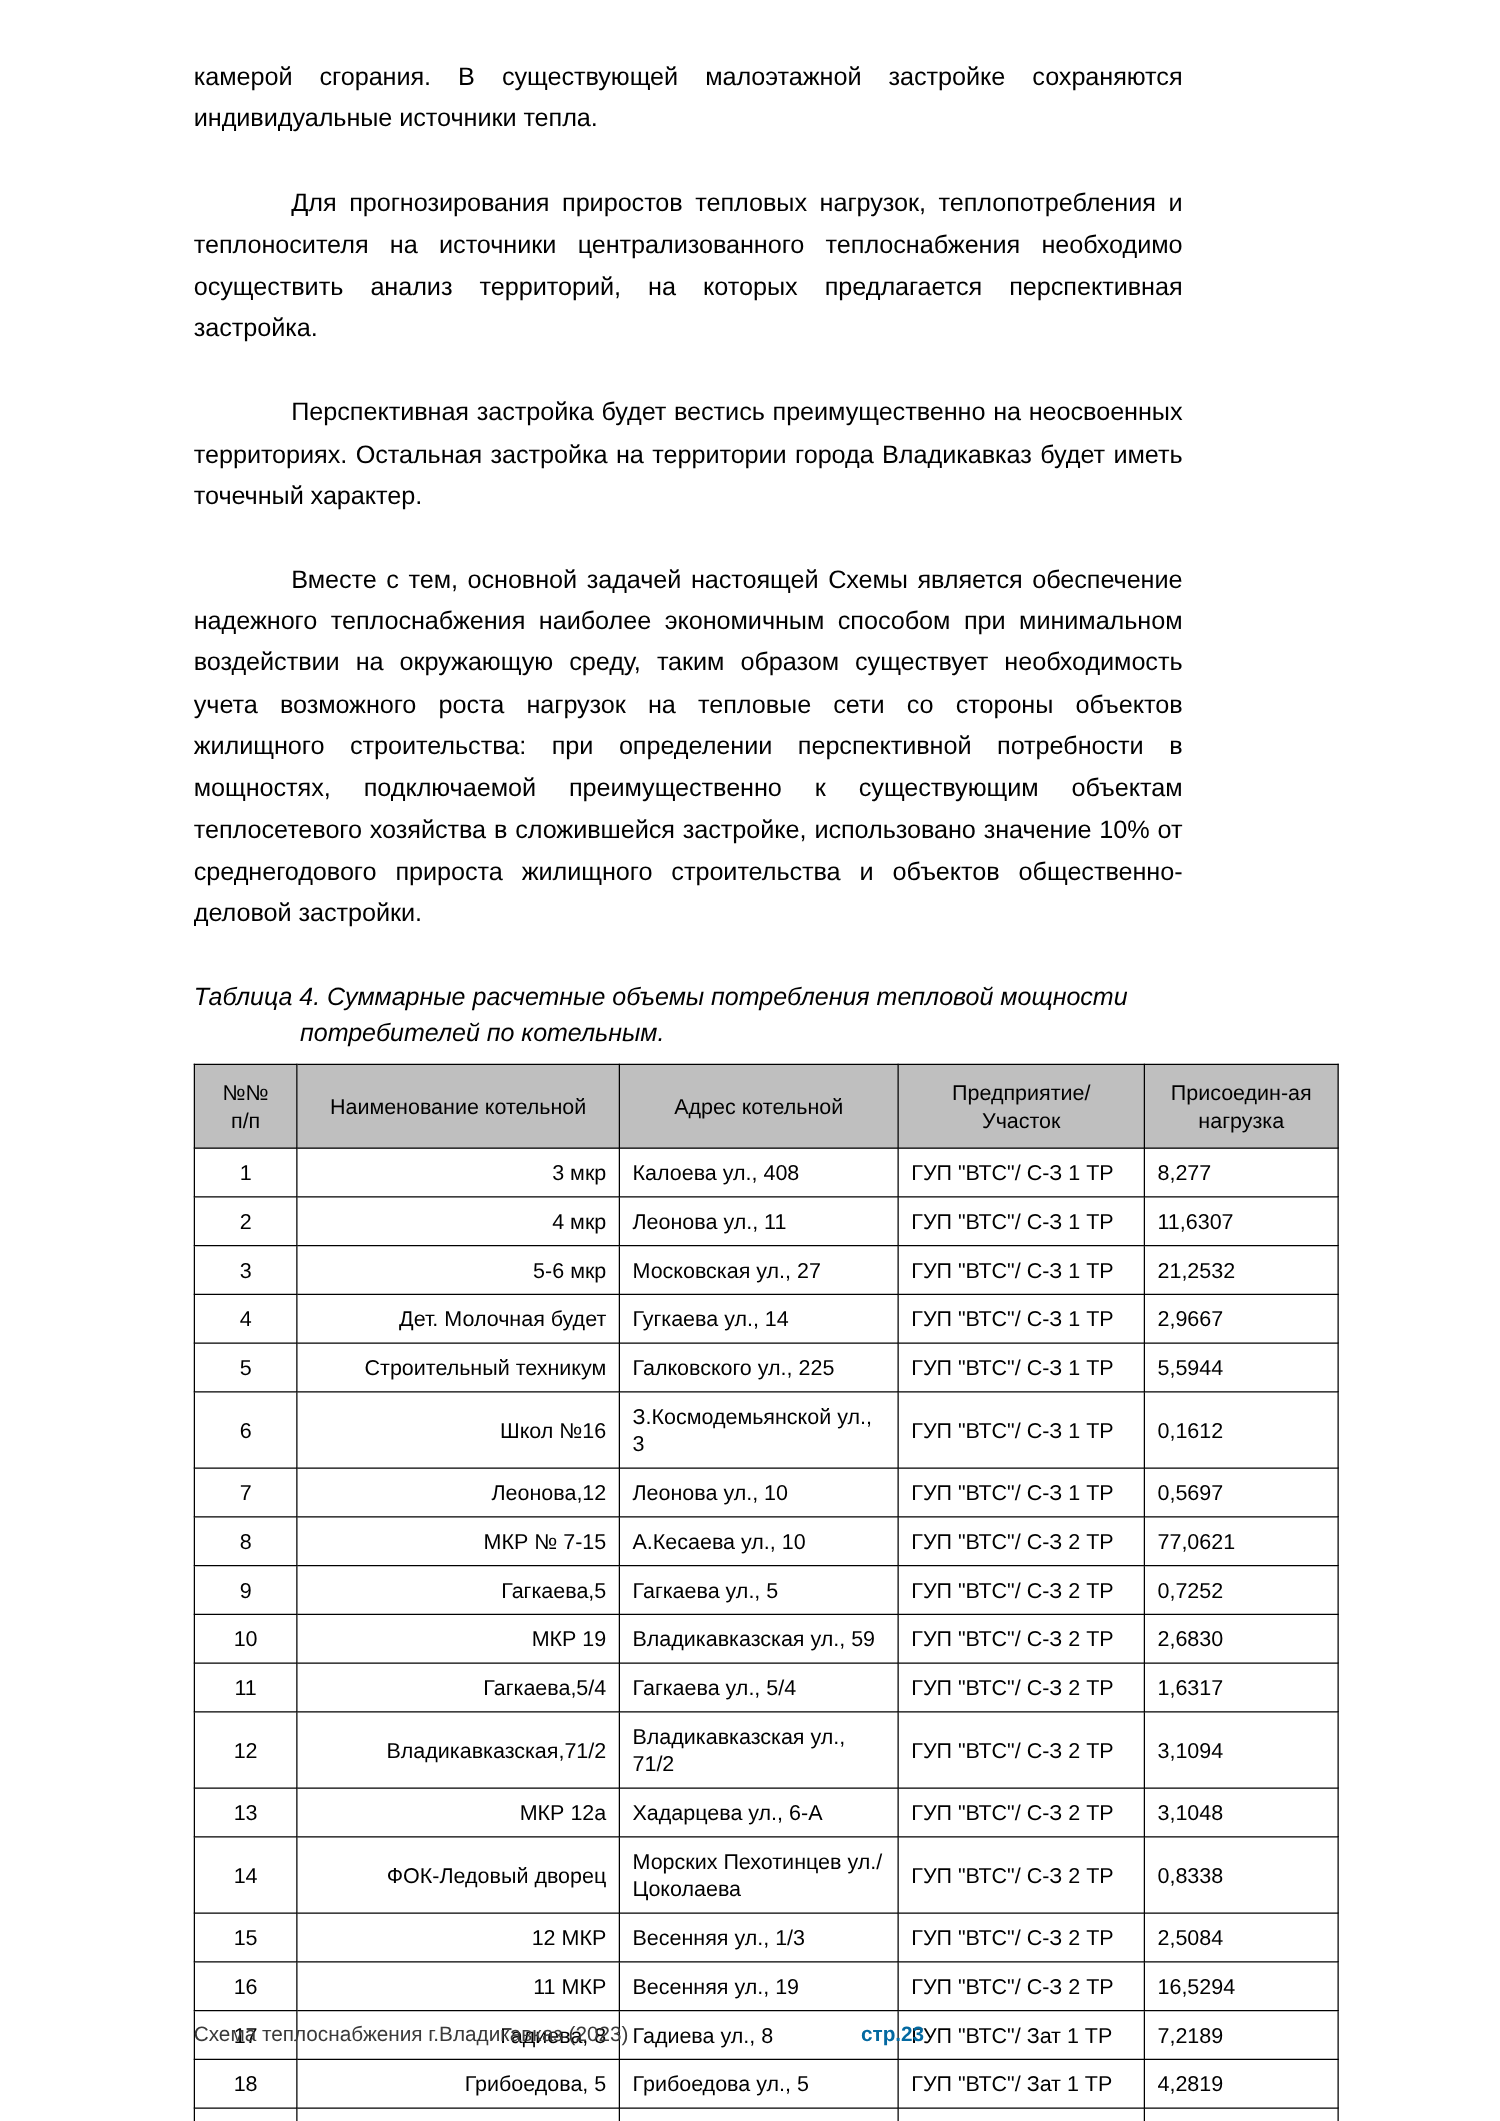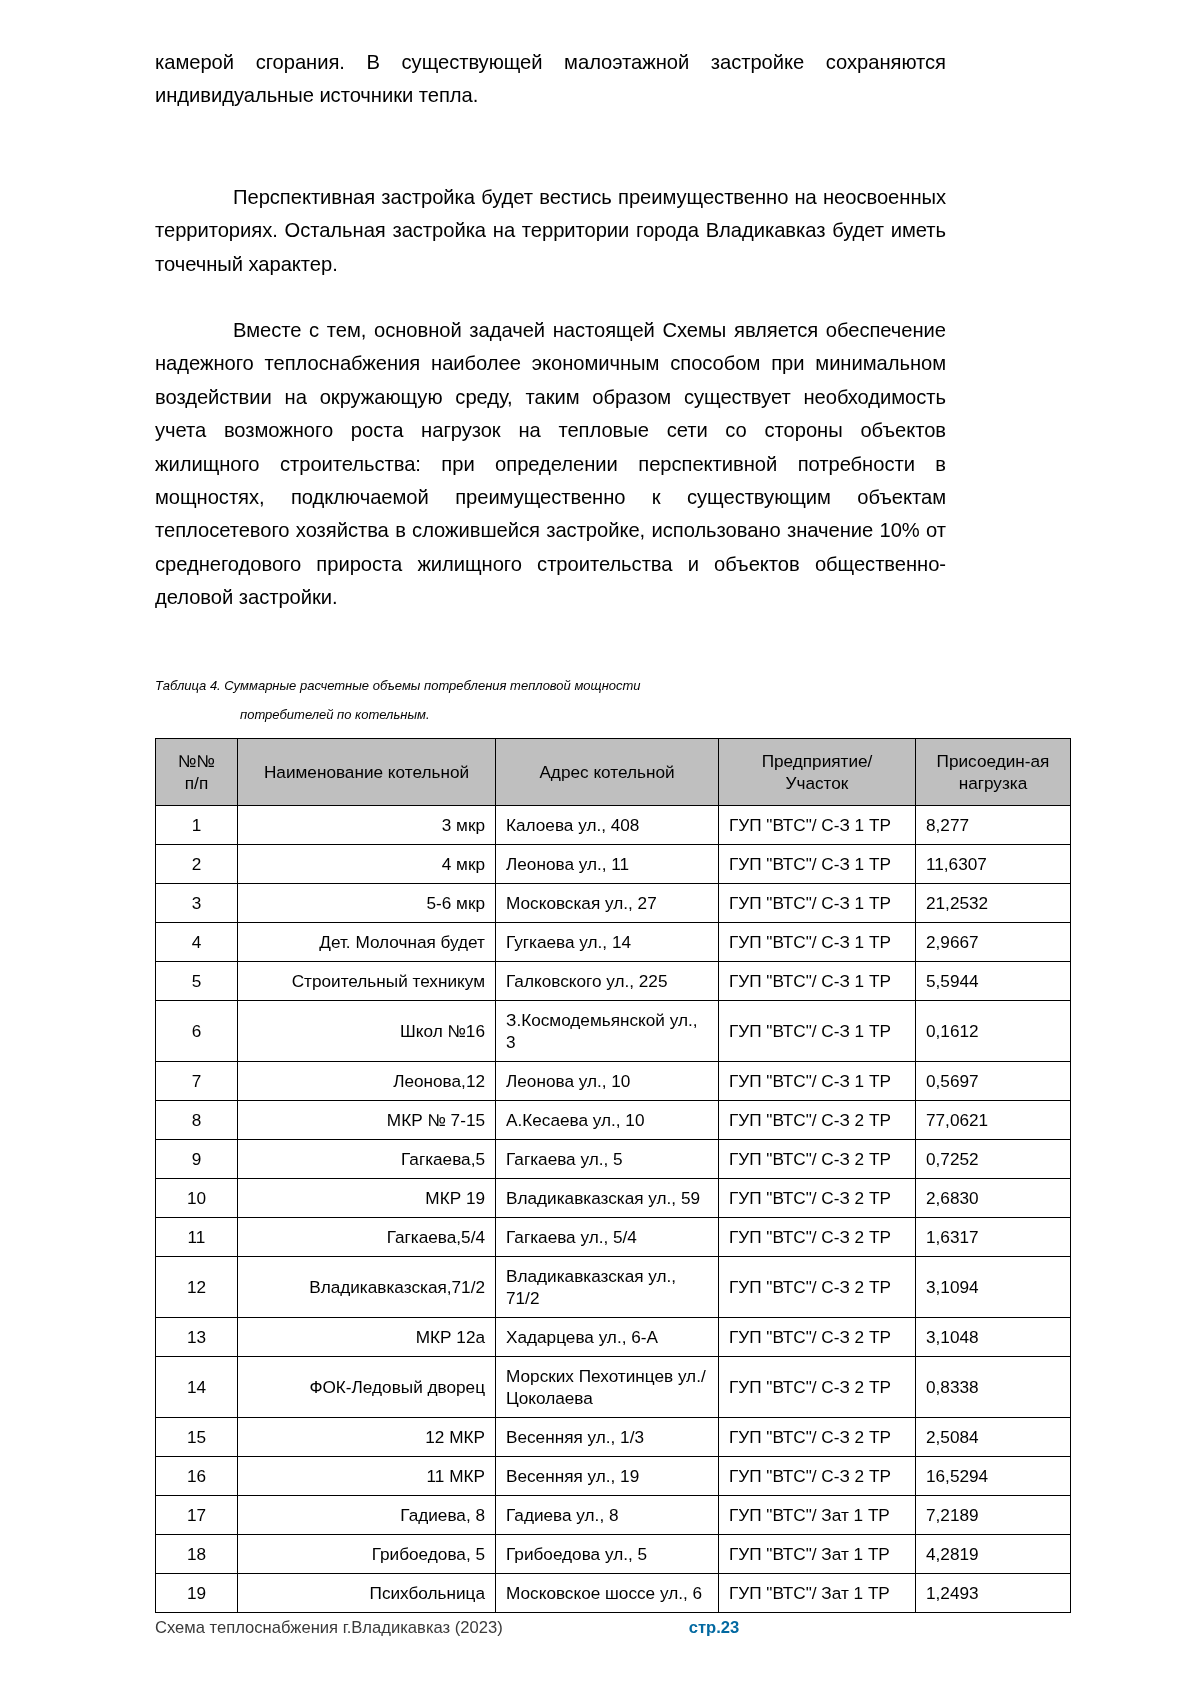--- a/index.html
+++ b/index.html
@@ -31,23 +31,23 @@
     margin: 0;
     letter-spacing: -0.05px;
   }
   .para-indent {
     text-indent: 78px;
   }
   .gap-1 { height: 34px; }
   .gap-2 { height: 34px; }
   .gap-3 { height: 33px; }
   .caption-wrap {
-    margin-top: 56px;
+    margin-top: 36px;
     font-style: italic;
-    font-size: 13px;
+    font-size: 20px;
     line-height: 29px;
   }
   .caption-line1 { display: block; }
   .caption-line2 { display: block; padding-left: 85px; }
 
   table.data-table {
     border-collapse: collapse;
     width: 915px;
     margin-top: 9px;
     table-layout: fixed;
@@ -98,20 +98,21 @@
   }
 </style>
 </head>
 <body>
 
 <div class="page">
 
   <p class="body-text">камерой сгорания. В существующей малоэтажной застройке сохраняются индивидуальные источники тепла.</p>
   <div class="gap-1"></div>
 
+  <p class="body-text para-indent">Для прогнозирования приростов тепловых нагрузок, теплопотребления и теплоносителя на источники централизованного теплоснабжения необходимо осуществить анализ территорий, на которых предлагается перспективная застройка.</p>
   <div class="gap-2"></div>
 
   <p class="body-text para-indent">Перспективная застройка будет вестись преимущественно на неосвоенных территориях. Остальная застройка на территории города Владикавказ будет иметь точечный характер.</p>
   <div class="gap-3"></div>
 
   <p class="body-text para-indent">Вместе с тем, основной задачей настоящей Схемы является обеспечение надежного теплоснабжения наиболее экономичным способом при минимальном воздействии на окружающую среду, таким образом существует необходимость учета возможного роста нагрузок на тепловые сети со стороны объектов жилищного строительства: при определении перспективной потребности в мощностях, подключаемой преимущественно к существующим объектам теплосетевого хозяйства в сложившейся застройке, использовано значение 10% от среднегодового прироста жилищного строительства и объектов общественно-деловой застройки.</p>
 
   <div class="caption-wrap">
     <span class="caption-line1">Таблица 4. Суммарные расчетные объемы потребления тепловой мощности</span>
     <span class="caption-line2">потребителей по котельным.</span>

